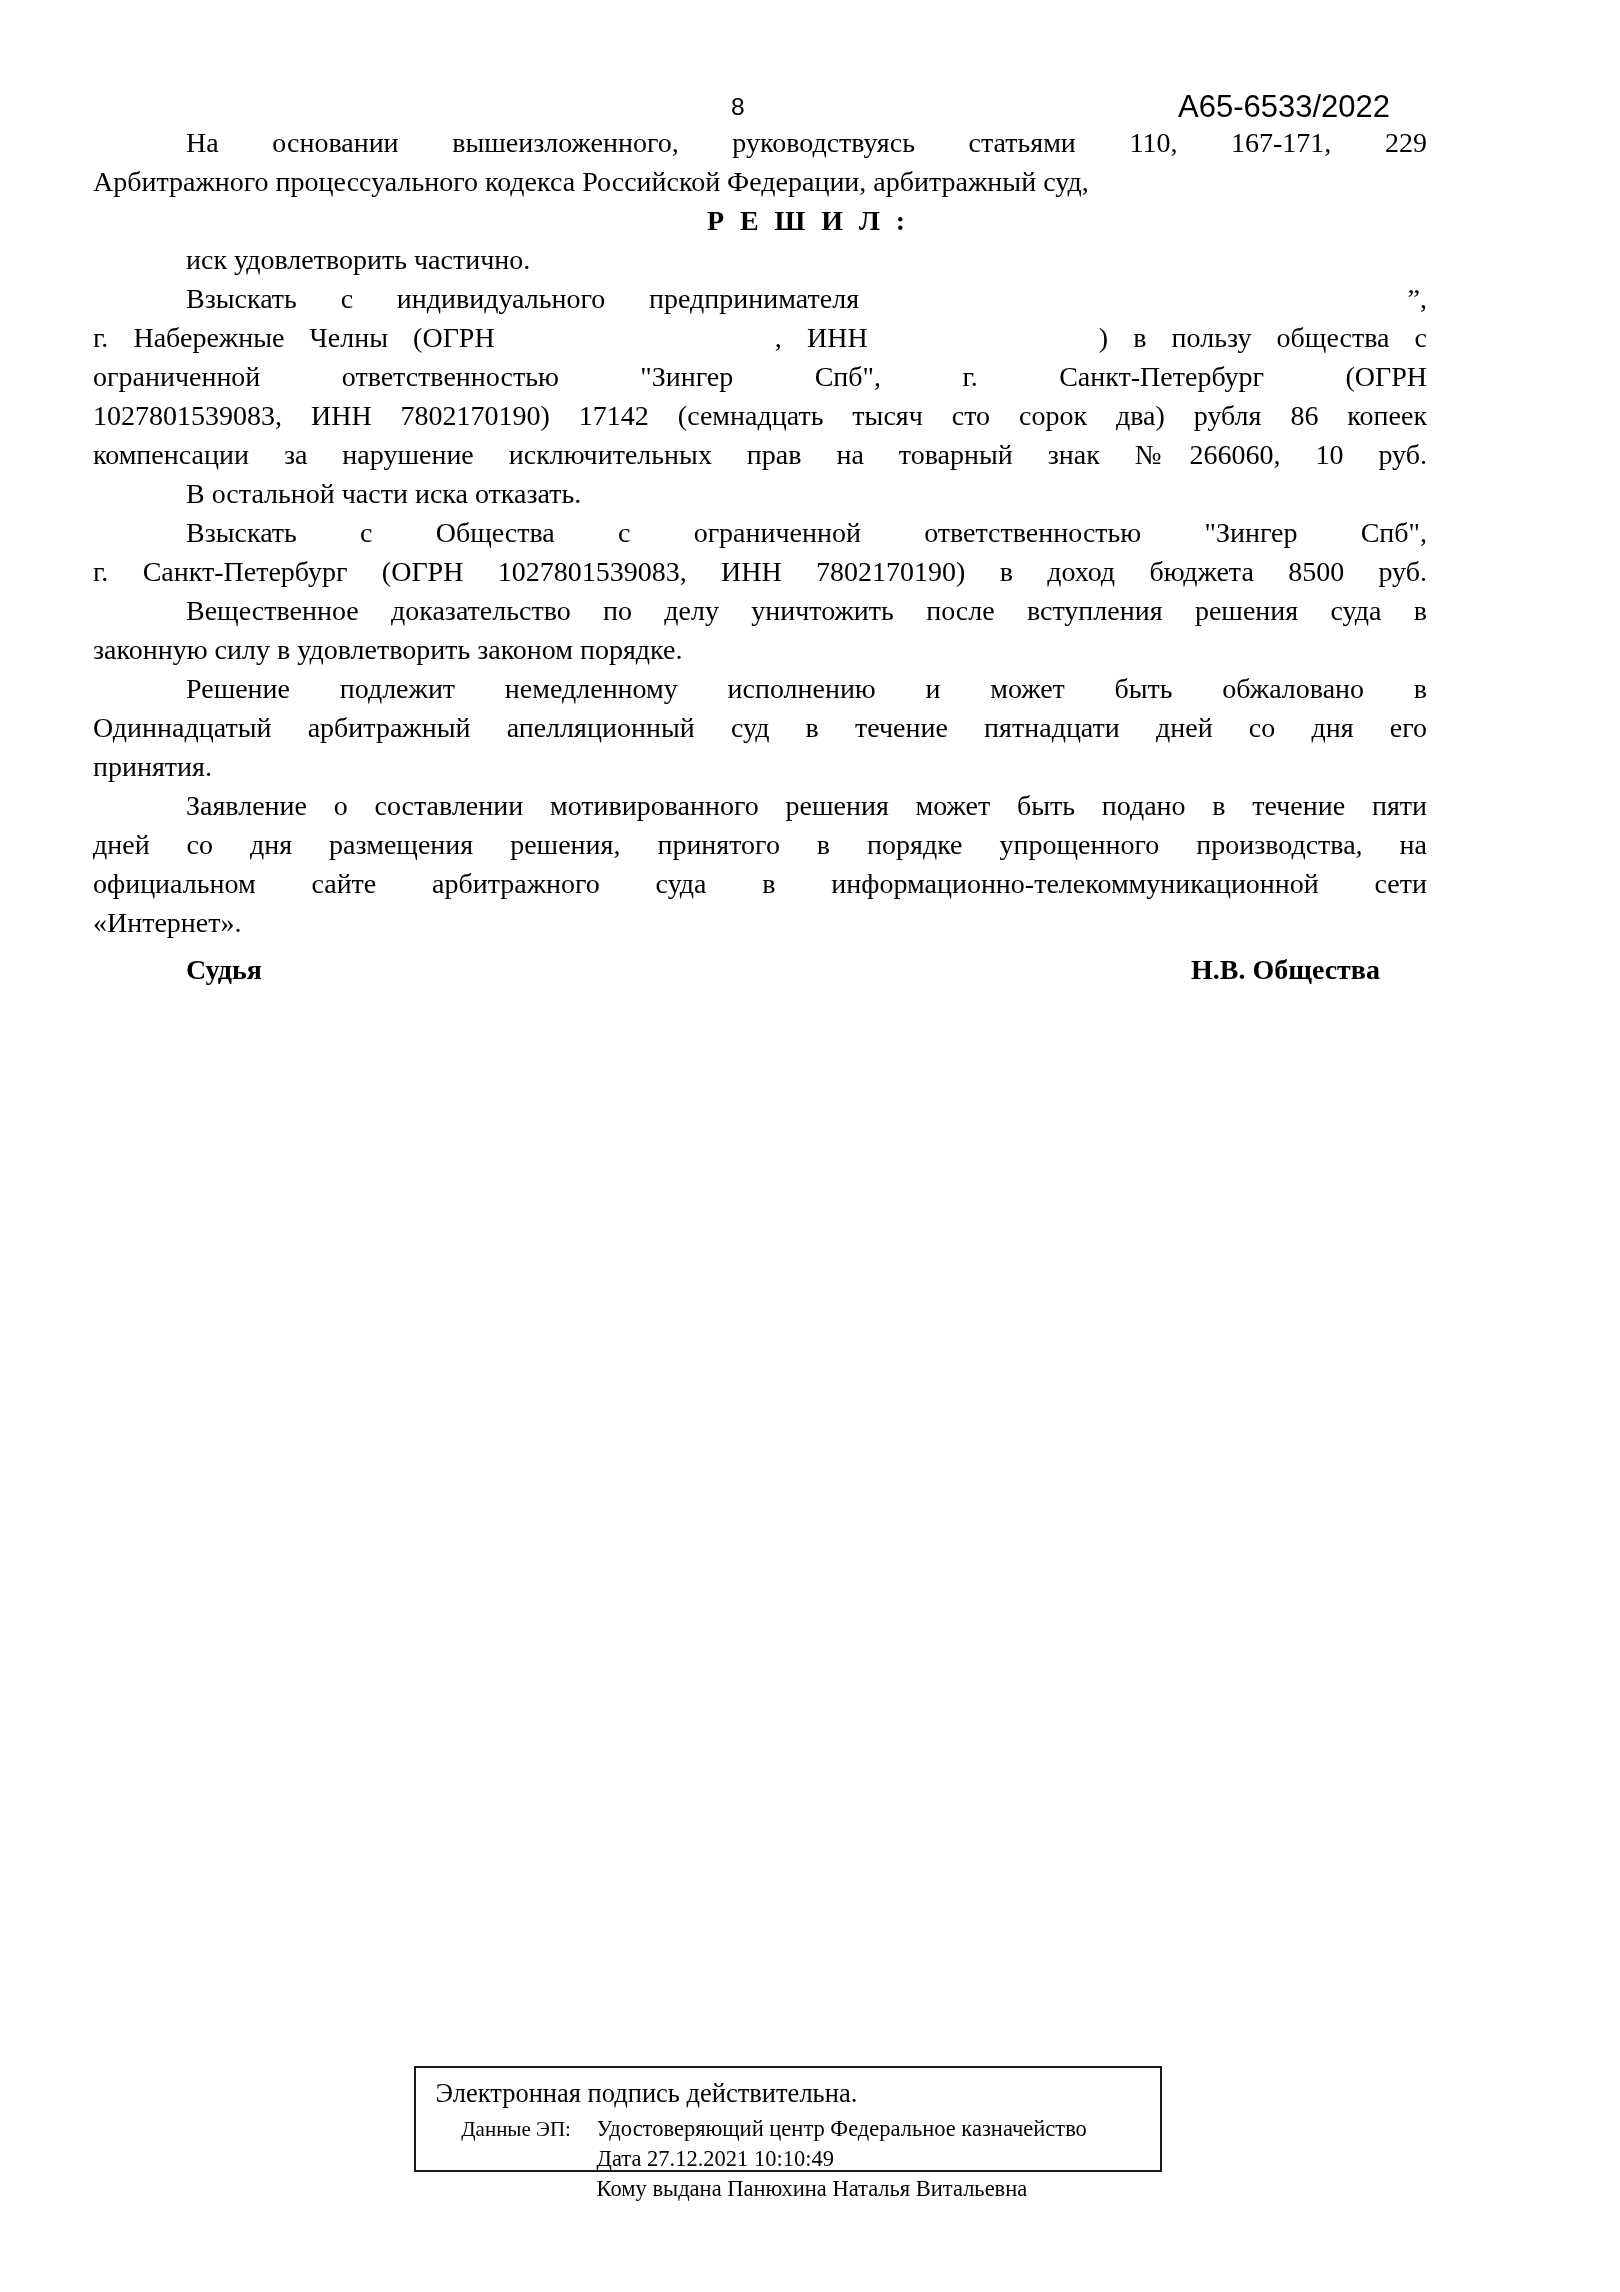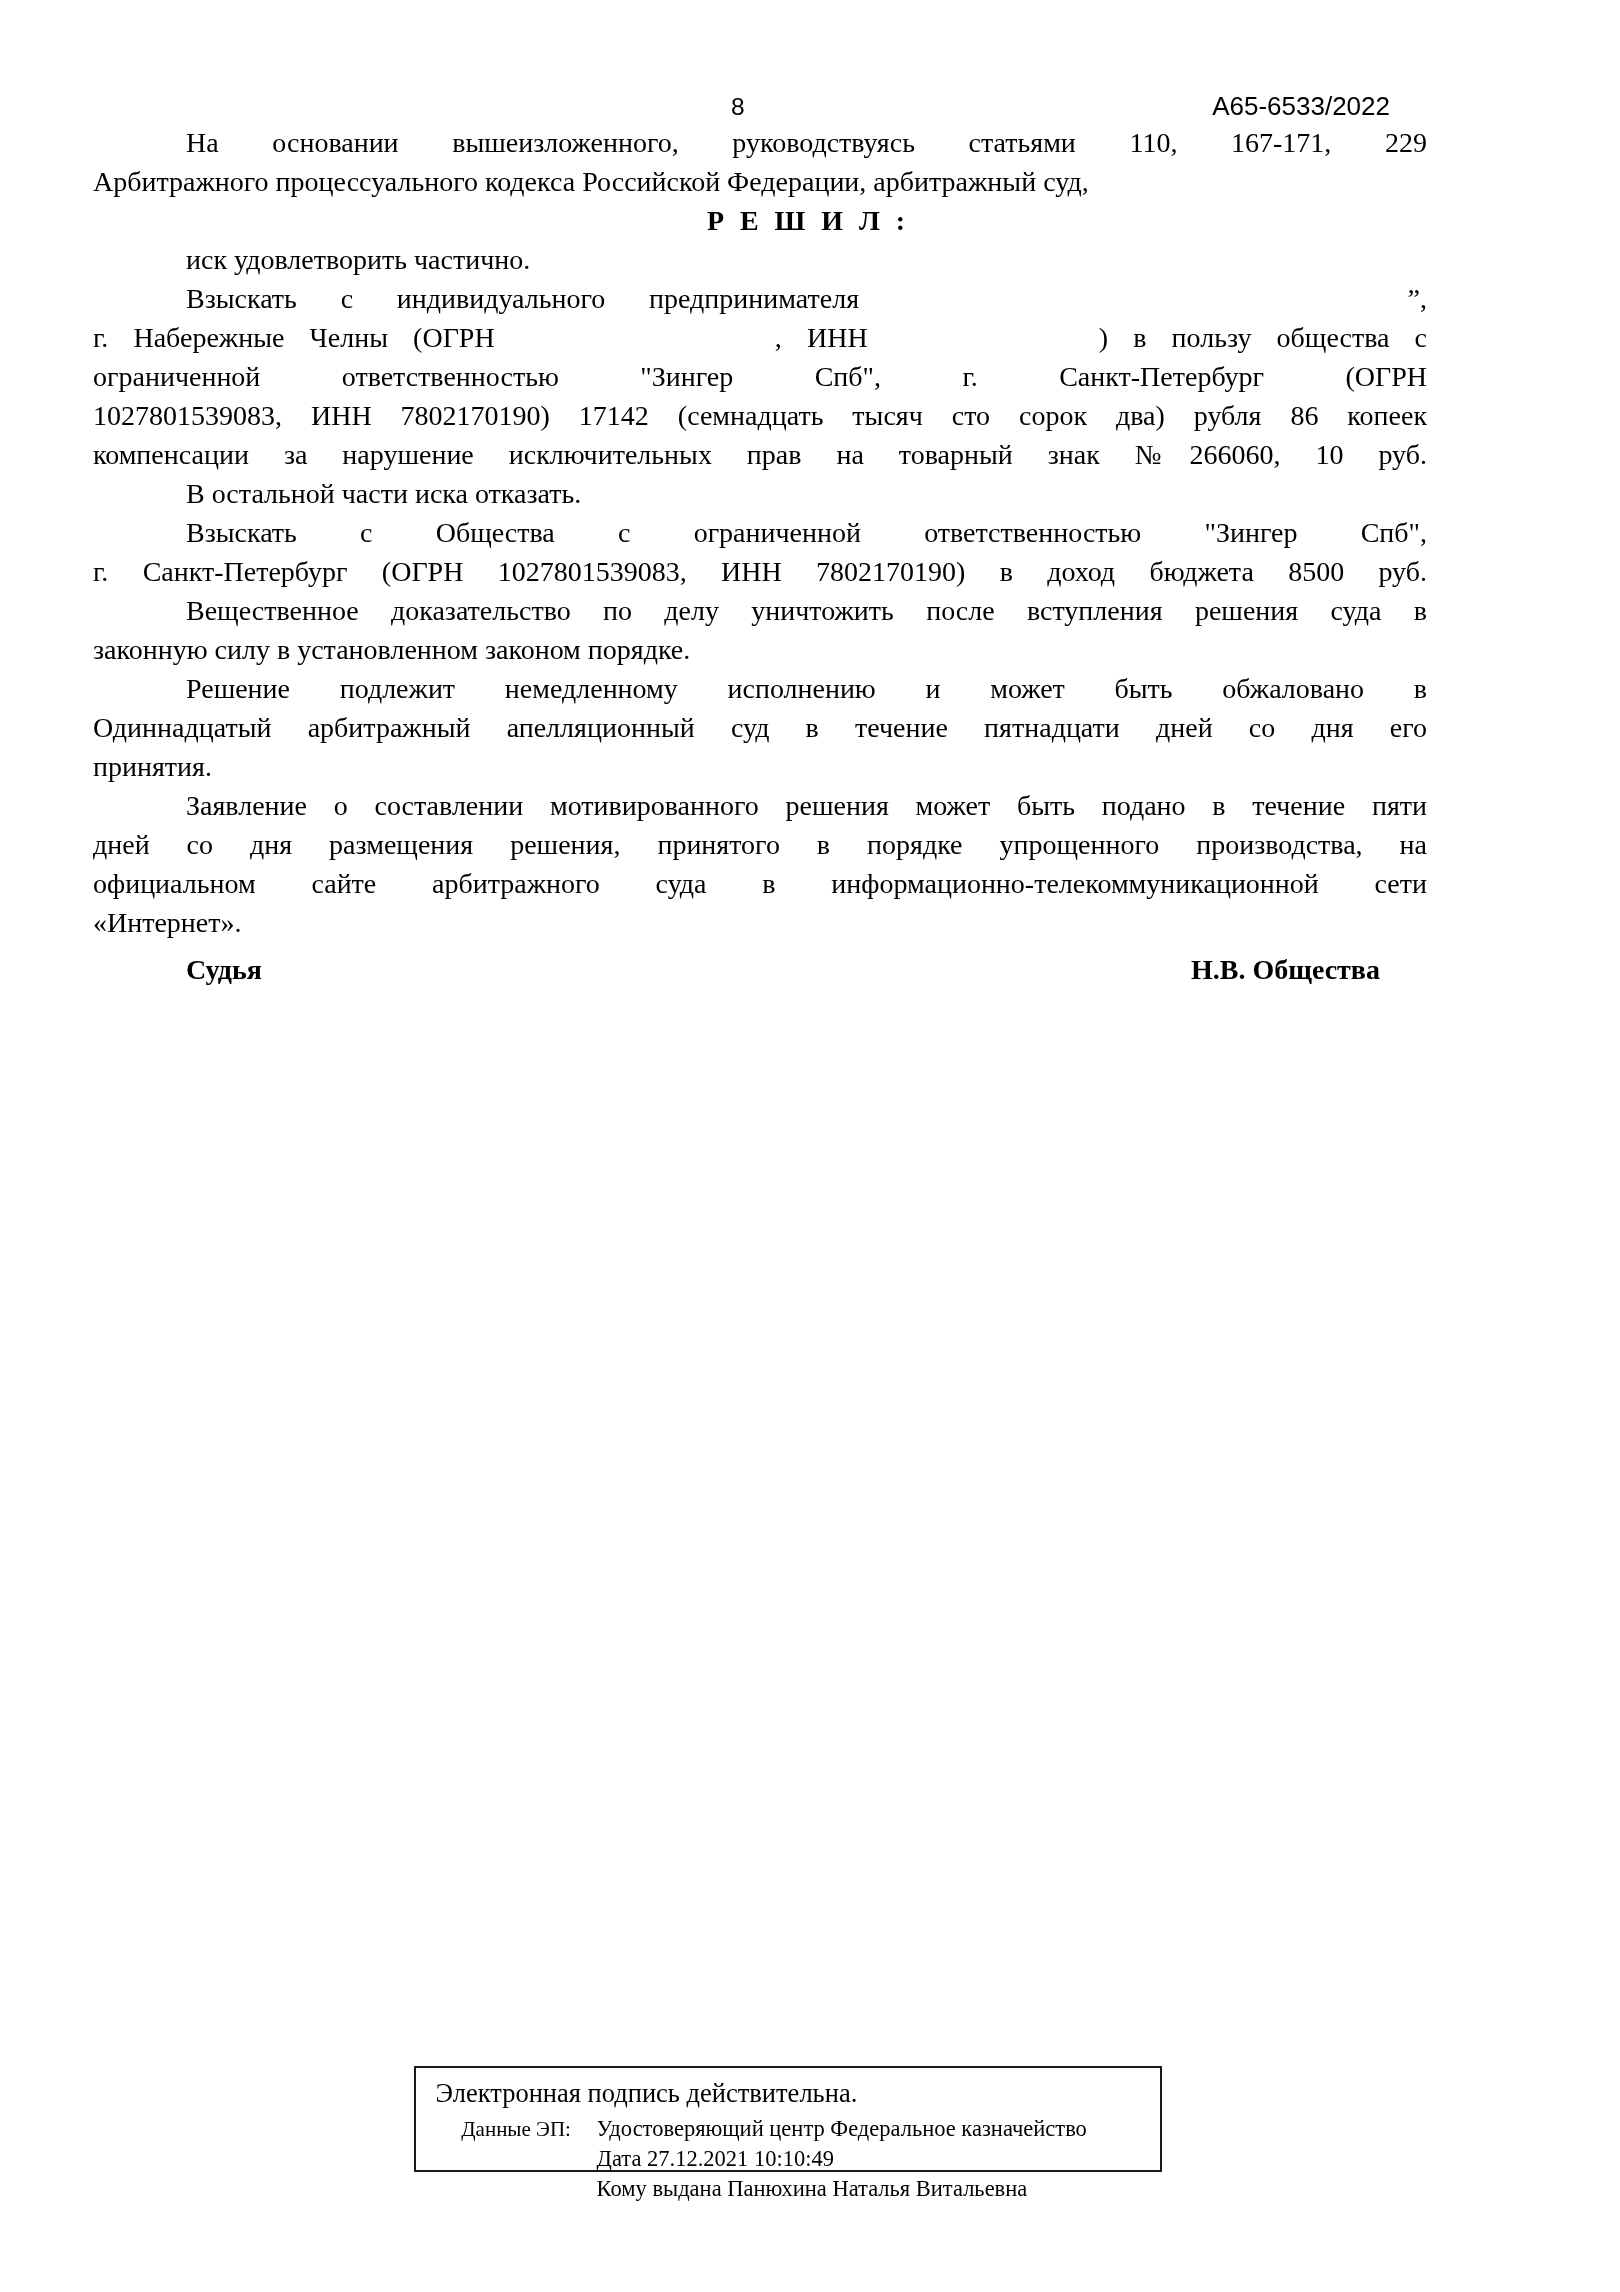--- a/index.html
+++ b/index.html
@@ -13,21 +13,21 @@
   }
   
   .pgnum{
     position:absolute;left:731px;top:93px;
     font-family:"Liberation Sans", sans-serif;
     font-size:24.5px;line-height:27.4px;
   }
   .casenum{
     position:absolute;right:230px;top:93px;
     font-family:"Liberation Sans", sans-serif;
-    font-size:26px;line-height:27.4px;
+    font-size:31px;line-height:27.4px;
   }
   
   .docbody{
     position:absolute;left:93px;top:123px;width:1334px;
     font-size:28px;line-height:39px;
   }
   .line{min-height:39px;}
   .j{text-align:justify;text-align-last:justify;}
   .ind{text-indent:93px;}
   .heading{
@@ -71,21 +71,21 @@
     <div class="line ind">иск удовлетворить частично.</div>
     <div class="line j ind"><span>Взыскать с индивидуального предпринимателя</span> <span class="gap w470"></span> <span>”,</span></div>
     <div class="line j"><span>г. Набережные Челны (ОГРН</span> <span class="gap w260"></span><span>, ИНН</span> <span class="gap w210"></span><span>) в пользу общества с</span></div>
     <div class="line j">ограниченной ответственностью "Зингер Спб", г. Санкт-Петербург (ОГРН</div>
     <div class="line j">1027801539083, ИНН 7802170190) 17142 (семнадцать тысяч сто сорок два) рубля 86 копеек</div>
     <div class="line j">компенсации за нарушение исключительных прав на товарный знак №266060, 10 руб.</div>
     <div class="line ind">В остальной части иска отказать.</div>
     <div class="line j ind">Взыскать с Общества с ограниченной ответственностью "Зингер Спб",</div>
     <div class="line j">г. Санкт-Петербург (ОГРН 1027801539083, ИНН 7802170190) в доход бюджета 8500 руб.</div>
     <div class="line j ind">Вещественное доказательство по делу уничтожить после вступления решения суда в</div>
-    <div class="line">законную силу в установленном законом порядке.</div>
+    <div class="line">законную силу в удовлетворить законом порядке.</div>
     <div class="line j ind">Решение подлежит немедленному исполнению и может быть обжаловано в</div>
     <div class="line j">Одиннадцатый арбитражный апелляционный суд в течение пятнадцати дней со дня его</div>
     <div class="line">принятия.</div>
     <div class="line j ind">Заявление о составлении мотивированного решения может быть подано в течение пяти</div>
     <div class="line j">дней со дня размещения решения, принятого в порядке упрощенного производства, на</div>
     <div class="line j">официальном сайте арбитражного суда в информационно-телекоммуникационной сети</div>
     <div class="line">«Интернет».</div>
 
     <div class="sigrow">
       <span>Судья</span>

